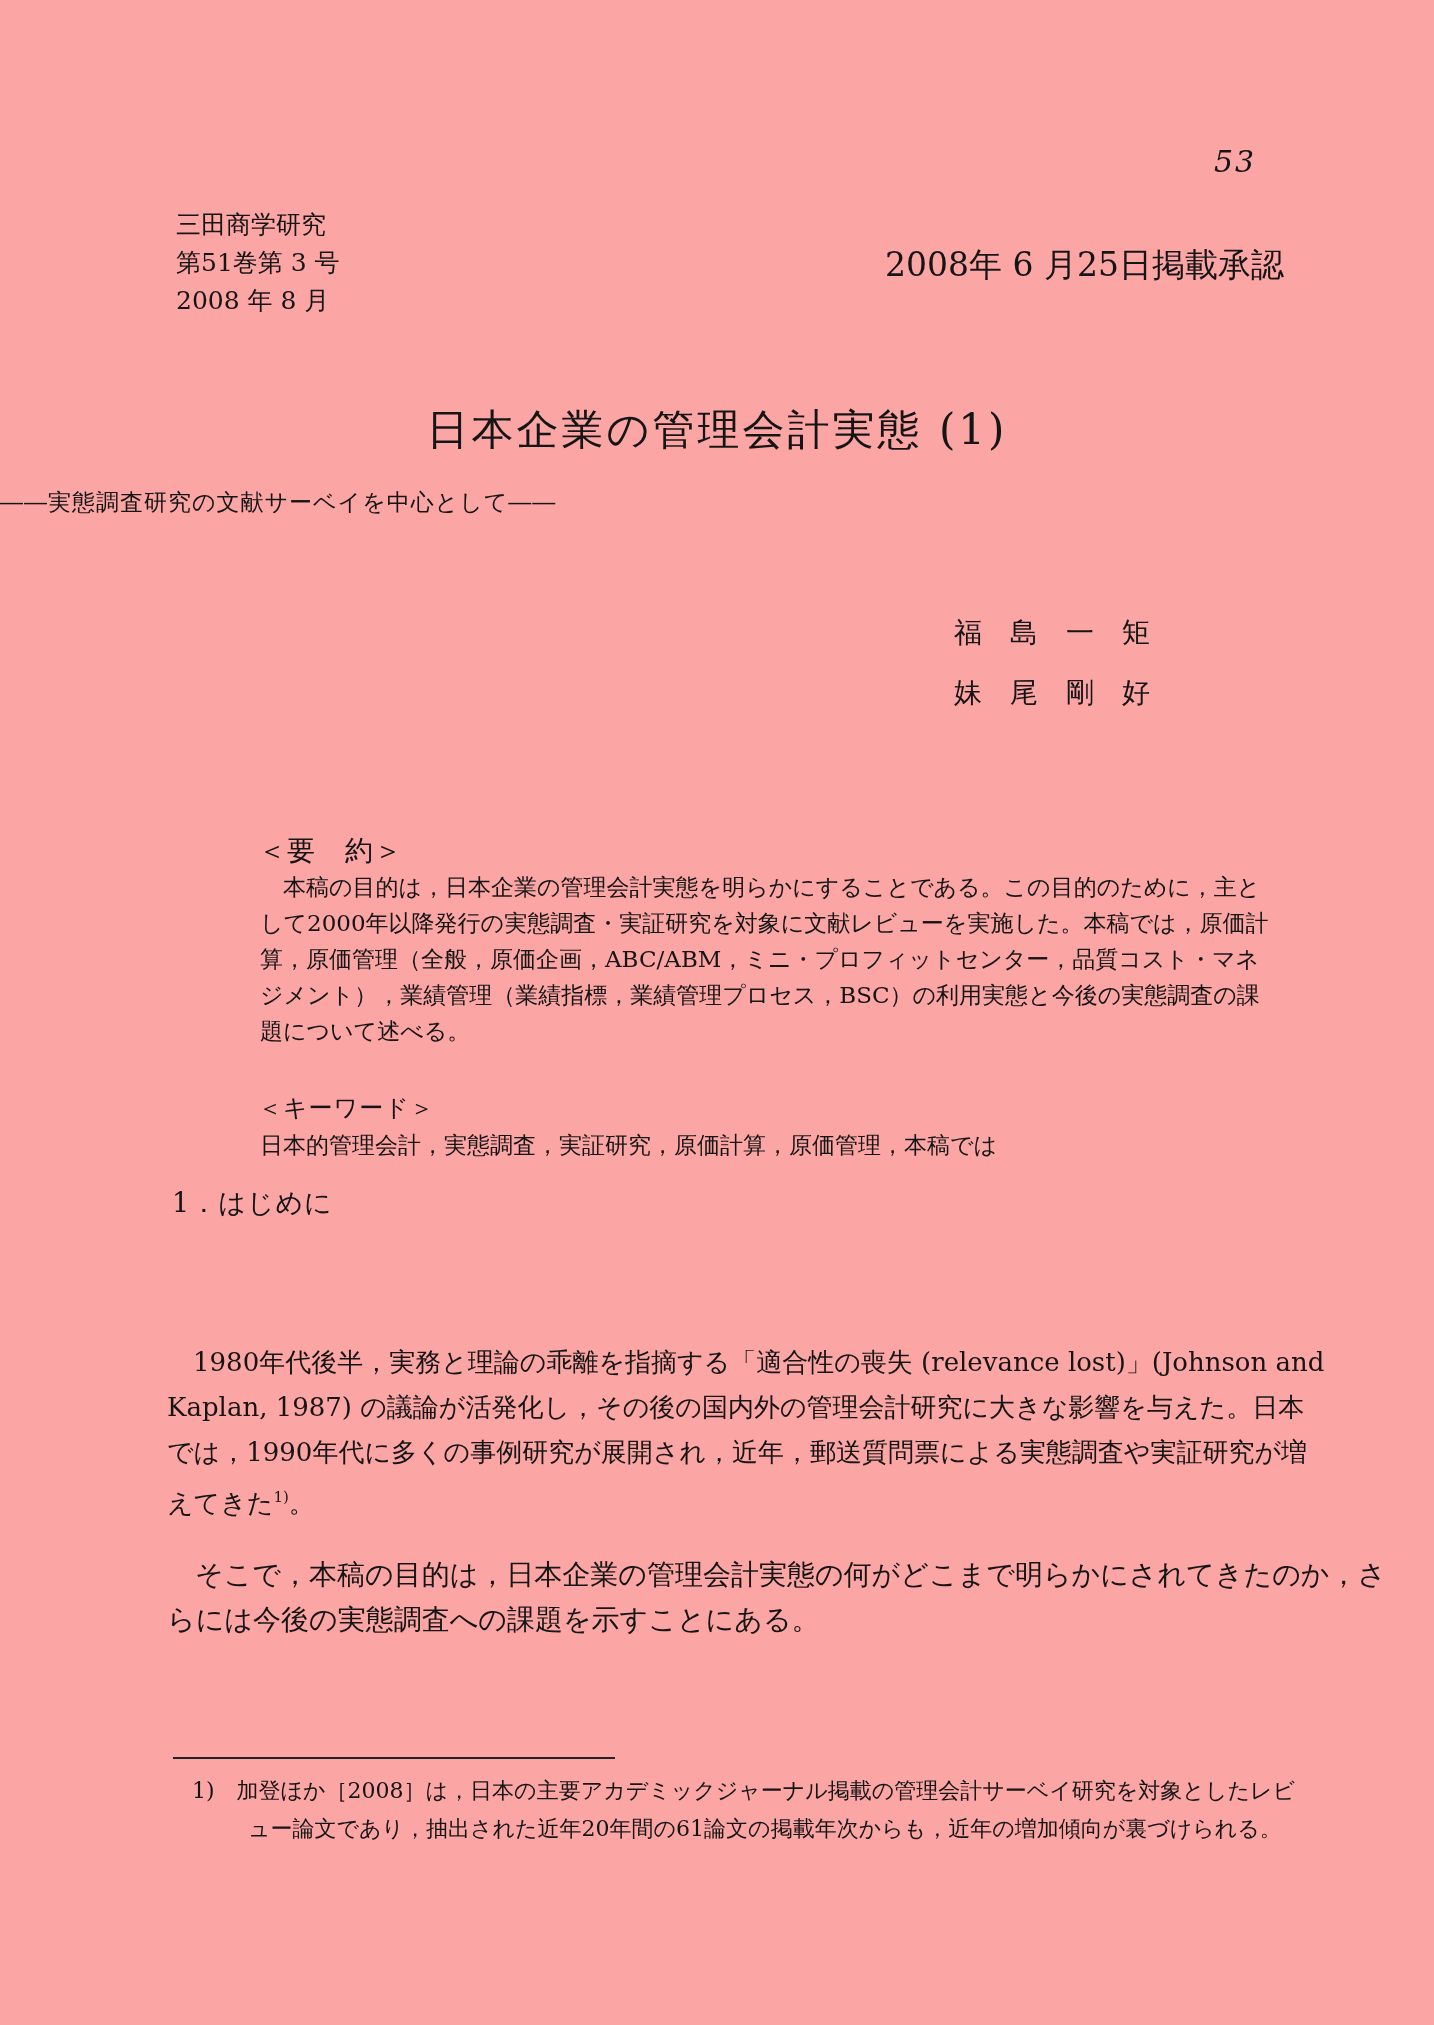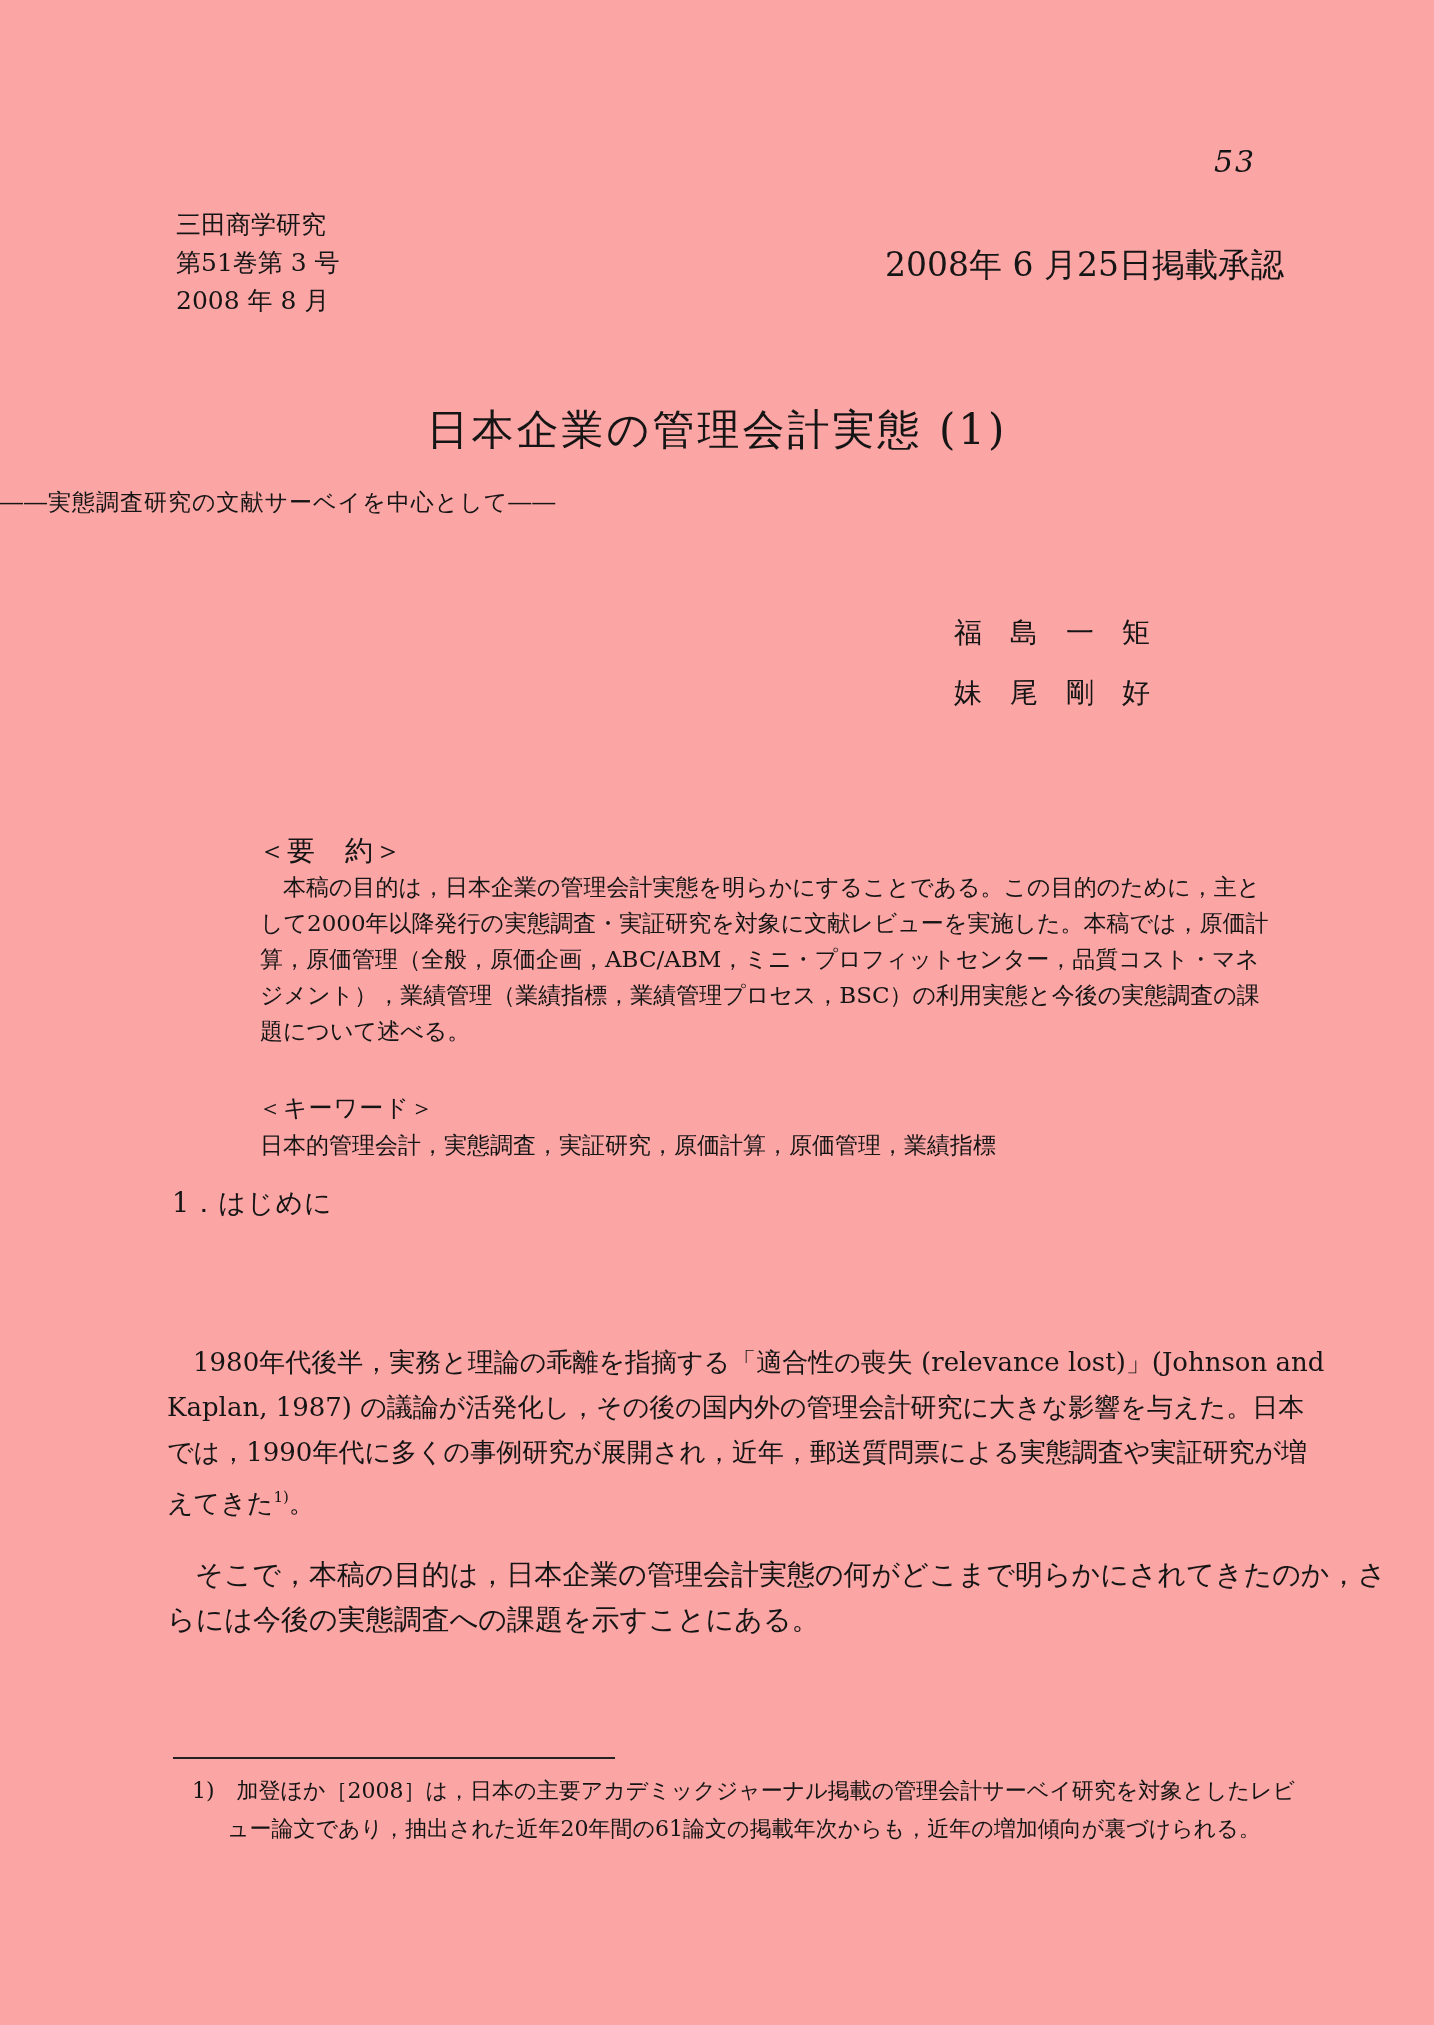--- a/index.html
+++ b/index.html
@@ -86,21 +86,21 @@
   .footnote-rule {
     top: 1757px; left: 173px;
     width: 442px; height: 2px;
     background: #222222;
   }
   .footnote-block {
     top: 1772px; left: 192px; width: 1080px;
     font-size: 22px; line-height: 38px;
     white-space: nowrap;
   }
-  .footnote-line-2 { margin-left: 35px; }
+  .footnote-line-2 { margin-left: 56px; }
 </style>
 </head>
 <body>
 
 <div class="page">
 
   <div class="abs page-number">53</div>
 
   <div class="abs journal-block">
     <div>三田商学研究</div>
@@ -124,21 +124,21 @@
   <div class="abs abstract-lines">
     <div>　本稿の目的は，日本企業の管理会計実態を明らかにすることである。この目的のために，主と</div>
     <div>して2000年以降発行の実態調査・実証研究を対象に文献レビューを実施した。本稿では，原価計</div>
     <div>算，原価管理（全般，原価企画，ABC/ABM，ミニ・プロフィットセンター，品質コスト・マネ</div>
     <div>ジメント），業績管理（業績指標，業績管理プロセス，BSC）の利用実態と今後の実態調査の課</div>
     <div>題について述べる。</div>
   </div>
 
   <div class="abs keywords-heading">＜キーワード＞</div>
 
-  <div class="abs keywords-line">日本的管理会計，実態調査，実証研究，原価計算，原価管理，業績指標</div>
+  <div class="abs keywords-line">日本的管理会計，実態調査，実証研究，原価計算，原価管理，本稿では</div>
 
   <div class="abs section-heading">1．はじめに</div>
 
   <div class="abs body-para-1">
     <div>　1980年代後半，実務と理論の乖離を指摘する「適合性の喪失 (relevance lost)」(Johnson and</div>
     <div>Kaplan, 1987) の議論が活発化し，その後の国内外の管理会計研究に大きな影響を与えた。日本</div>
     <div>では，1990年代に多くの事例研究が展開され，近年，郵送質問票による実態調査や実証研究が増</div>
     <div>
       <span>えてきた</span><span class="fn-sup">1)</span><span>。</span>
     </div>

